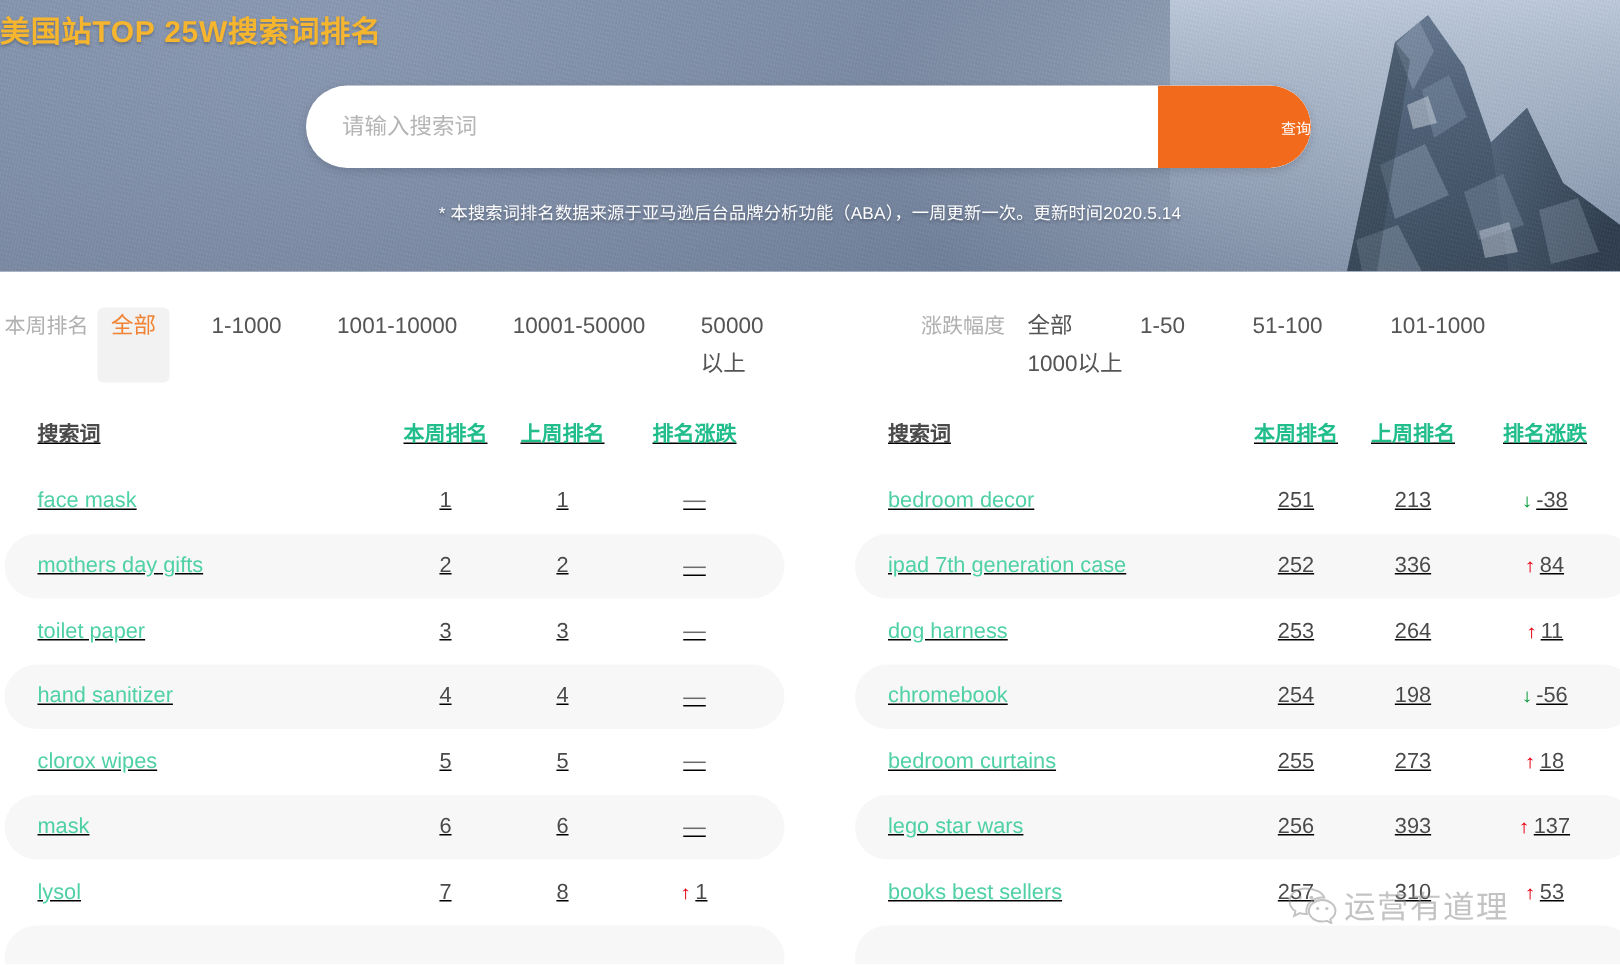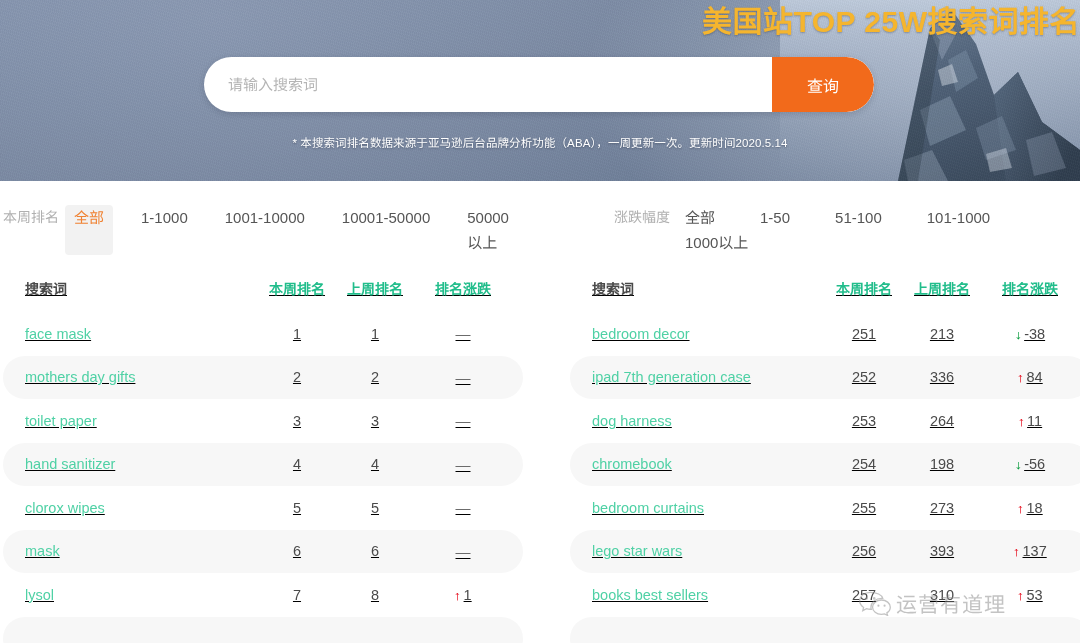--- a/index.html
+++ b/index.html
@@ -43,22 +43,22 @@
     position: absolute; inset: 0;
     background-image:
       repeating-linear-gradient(103deg, rgba(255,255,255,0.020) 0px, rgba(255,255,255,0.020) 1px, rgba(0,0,0,0.018) 1px, rgba(0,0,0,0.018) 2px),
       repeating-linear-gradient(17deg, rgba(255,255,255,0.014) 0px, rgba(255,255,255,0.014) 1px, rgba(0,0,0,0.012) 1px, rgba(0,0,0,0.012) 3px);
     pointer-events: none;
   }
 
   .hero-title {
     position: absolute;
     top: 5px; left: 0; width: 1080px;
-    text-align: right;
-    font-size: 30px;
+    text-align: left;
+    font-size: 20px;
     font-weight: bold;
     color: #f5b52e;
     letter-spacing: 0.5px;
     text-shadow: 0 1px 2px rgba(40,50,70,0.35);
     line-height: 34px;
   }
 
   .search-wrap {
     position: absolute;
     top: 57px; left: 204px;
@@ -80,22 +80,23 @@
     padding: 0 24px;
   }
   .search-input::placeholder { color: #b5b5b5; }
   .search-btn {
     width: 102px;
     border: none;
     cursor: pointer;
     background: #f26a1b;
     color: #ffffff;
     font-family: "Liberation Sans", "DejaVu Sans", sans-serif;
-    font-size: 16px;
+    font-size: 10px;
     border-radius: 0 28px 28px 0;
+    text-align: right;
   }
 
   .hero-note {
     position: absolute;
     top: 134px; left: 0; width: 1080px;
     text-align: center;
     font-size: 11.5px;
     color: #ffffff;
     letter-spacing: 0.1px;
     text-shadow: 0 1px 2px rgba(30,40,60,0.45);

